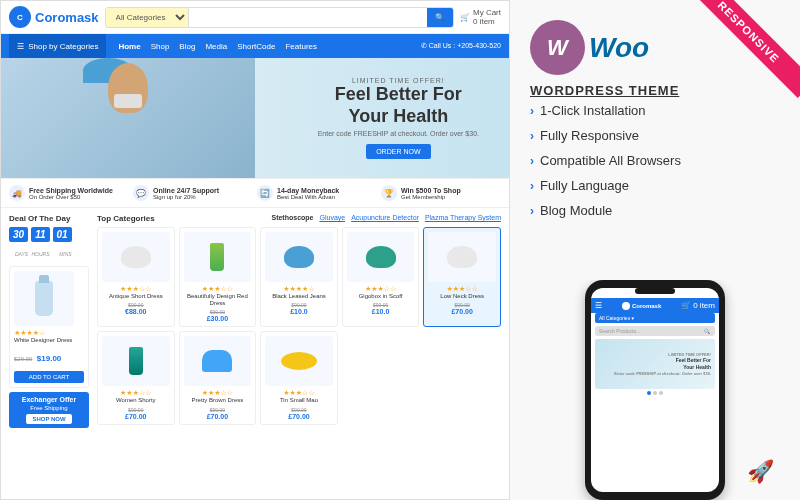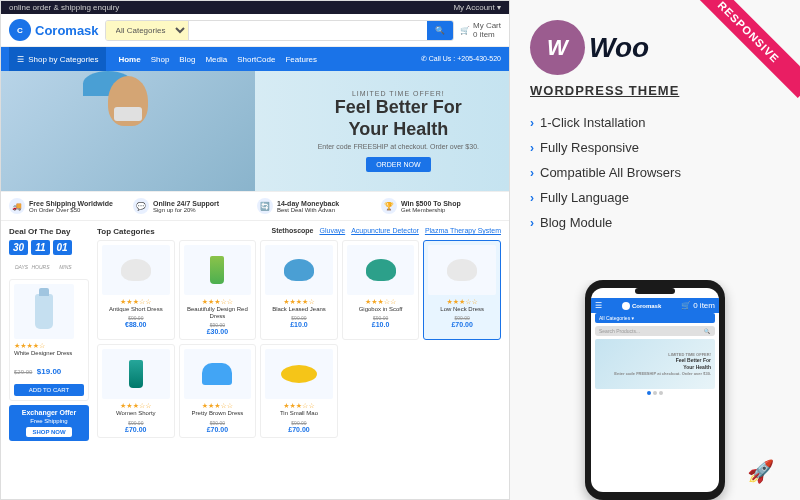--- a/index.html
+++ b/index.html
@@ -467,33 +467,32 @@
       align-items: center;
       justify-content: center;
       color: white;
       font-size: 22px;
       font-weight: 900;
       font-style: italic;
     }
     .woo-text {
       font-size: 28px;
       font-weight: 900;
-      color: #0f172a;
+      color: #0369a1;
       font-style: italic;
       margin-left: 4px;
     }
 
     .wp-theme-label {
       font-size: 13px;
       font-weight: bold;
       color: #333;
       text-decoration: underline;
       text-transform: uppercase;
       letter-spacing: 1px;
-      margin-bottom: 12px;
     }
 
     .features-list {
       list-style: none;
       padding: 0;
       margin-bottom: 12px;
     }
     .features-list li {
       font-size: 13px;
       color: #333;
@@ -615,24 +614,20 @@
       bottom: 15px;
       right: 25px;
       font-size: 22px;
     }
   </style>
 </head>
 <body>
 
 <div class="left-panel">
 
-  <div class="top-bar">
-    <span>online order &amp; shipping enquiry</span>
-    <span>My Account ▾</span>
-  </div>
 
   <div class="header">
     <div class="logo">
       <div class="logo-icon">C</div>
       <span>Coromask</span>
     </div>
     <div class="search-bar">
       <select class="search-category">
         <option>All Categories</option>
       </select>

